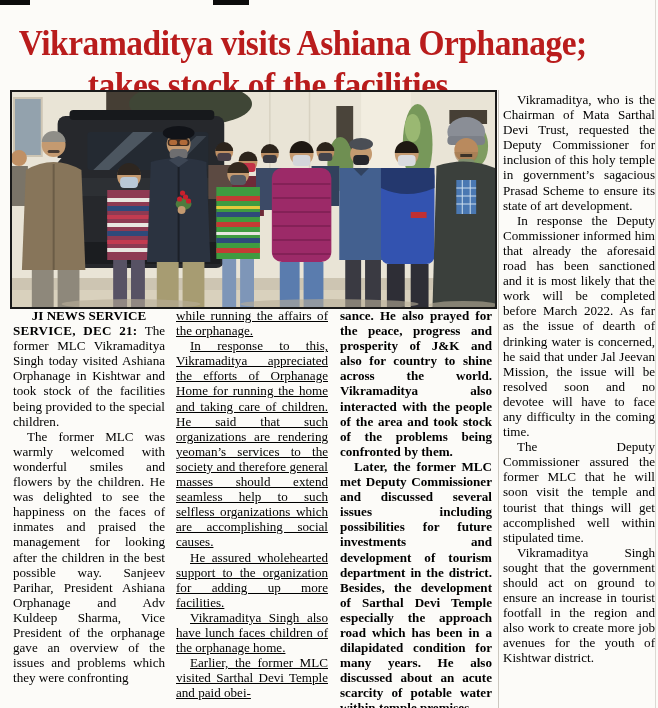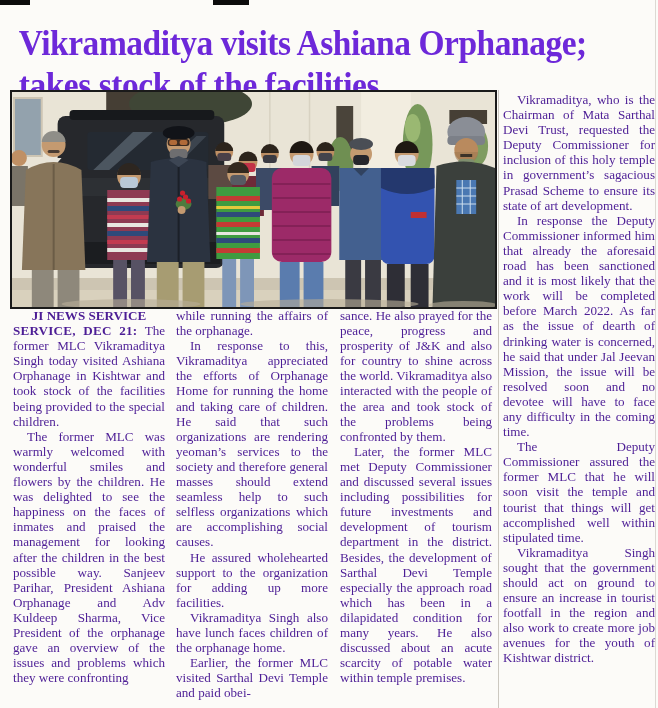--- a/index.html
+++ b/index.html
@@ -5,38 +5,38 @@
   html,body{margin:0;padding:0;}
   body{
     width:658px;height:708px;position:relative;overflow:hidden;
     background:#fcfbf8;color:#161616;
     font-family:"Liberation Serif","DejaVu Serif",serif;
   }
   .artifact{position:absolute;background:#0c0c0c;}
   #artifact-left{left:0;top:0;width:30px;height:5px;}
   #artifact-mid{left:213px;top:0;width:36px;height:5px;}
   .headline{
-    position:absolute;left:0;top:1px;width:536px;text-align:left;
-    font-weight:bold;color:#6d28d9;letter-spacing:-0.5px;
+    position:absolute;left:0;top:1px;width:536px;text-align:center;
+    font-weight:bold;color:#b91c1c;letter-spacing:-0.5px;
   }
   .headline-line{font-size:36px;line-height:42px;transform:scaleX(0.93);transform-origin:50% 50%;white-space:nowrap;}
   .photo-frame{
     position:absolute;left:10px;top:90px;width:487px;height:219px;
     border:2px solid #1a1a1a;box-sizing:border-box;background:#e9e4d6;
   }
   .photo-frame svg{display:block;width:100%;height:100%;}
   .col{
     position:absolute;width:152px;text-align:justify;
-    font-size:13.1px;line-height:15.1px;color:#4c1d95;
+    font-size:13.1px;line-height:15.1px;color:#000000;
     hyphens:auto;-webkit-hyphens:auto;
   }
   #col-1,#col-2,#col-3{top:308px;height:394px;}
   #col-1{left:13px;}
-  #col-2{left:176px;}
-  #col-3{left:340px;}
+  #col-2{left:176px;text-decoration:underline;}
+  #col-3{left:340px;font-weight:bold;}
   #col-4{left:503px;top:92px;height:616px;}
   .col p{margin:0;text-indent:14px;}
   .col p.noindent{text-indent:0;}
   .byline{text-align:center;font-weight:bold;text-indent:0 !important;}
   .dateline{font-weight:bold;letter-spacing:0.2px;}
   .col-rule{position:absolute;left:497.5px;top:90px;width:1px;height:618px;background:#ccc8c0;}
   .edge-rule{position:absolute;left:655px;top:0;width:1px;height:708px;background:#dcd9d3;}
 </style>
 </head>
 <body>

